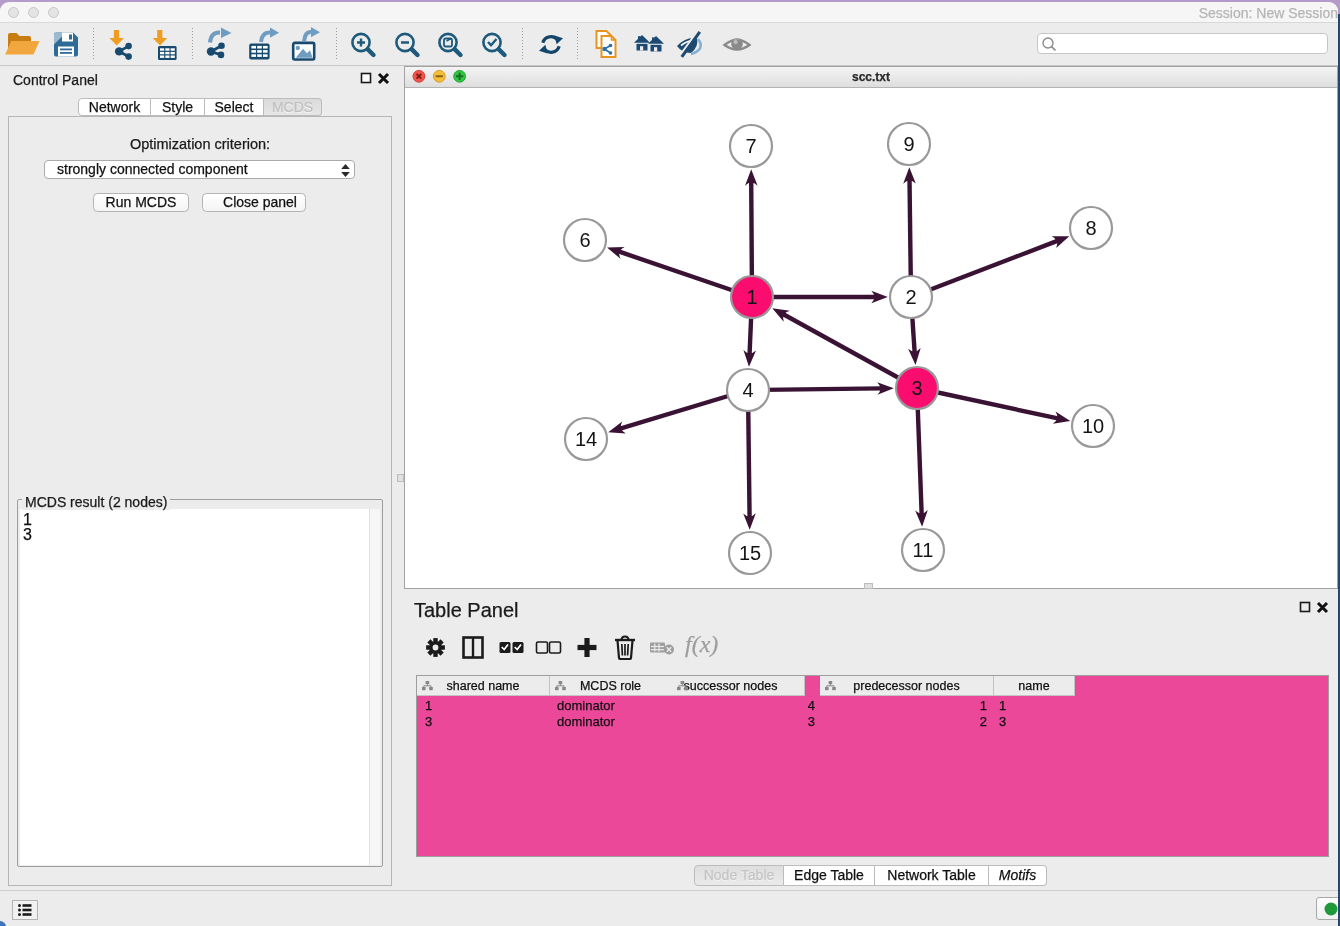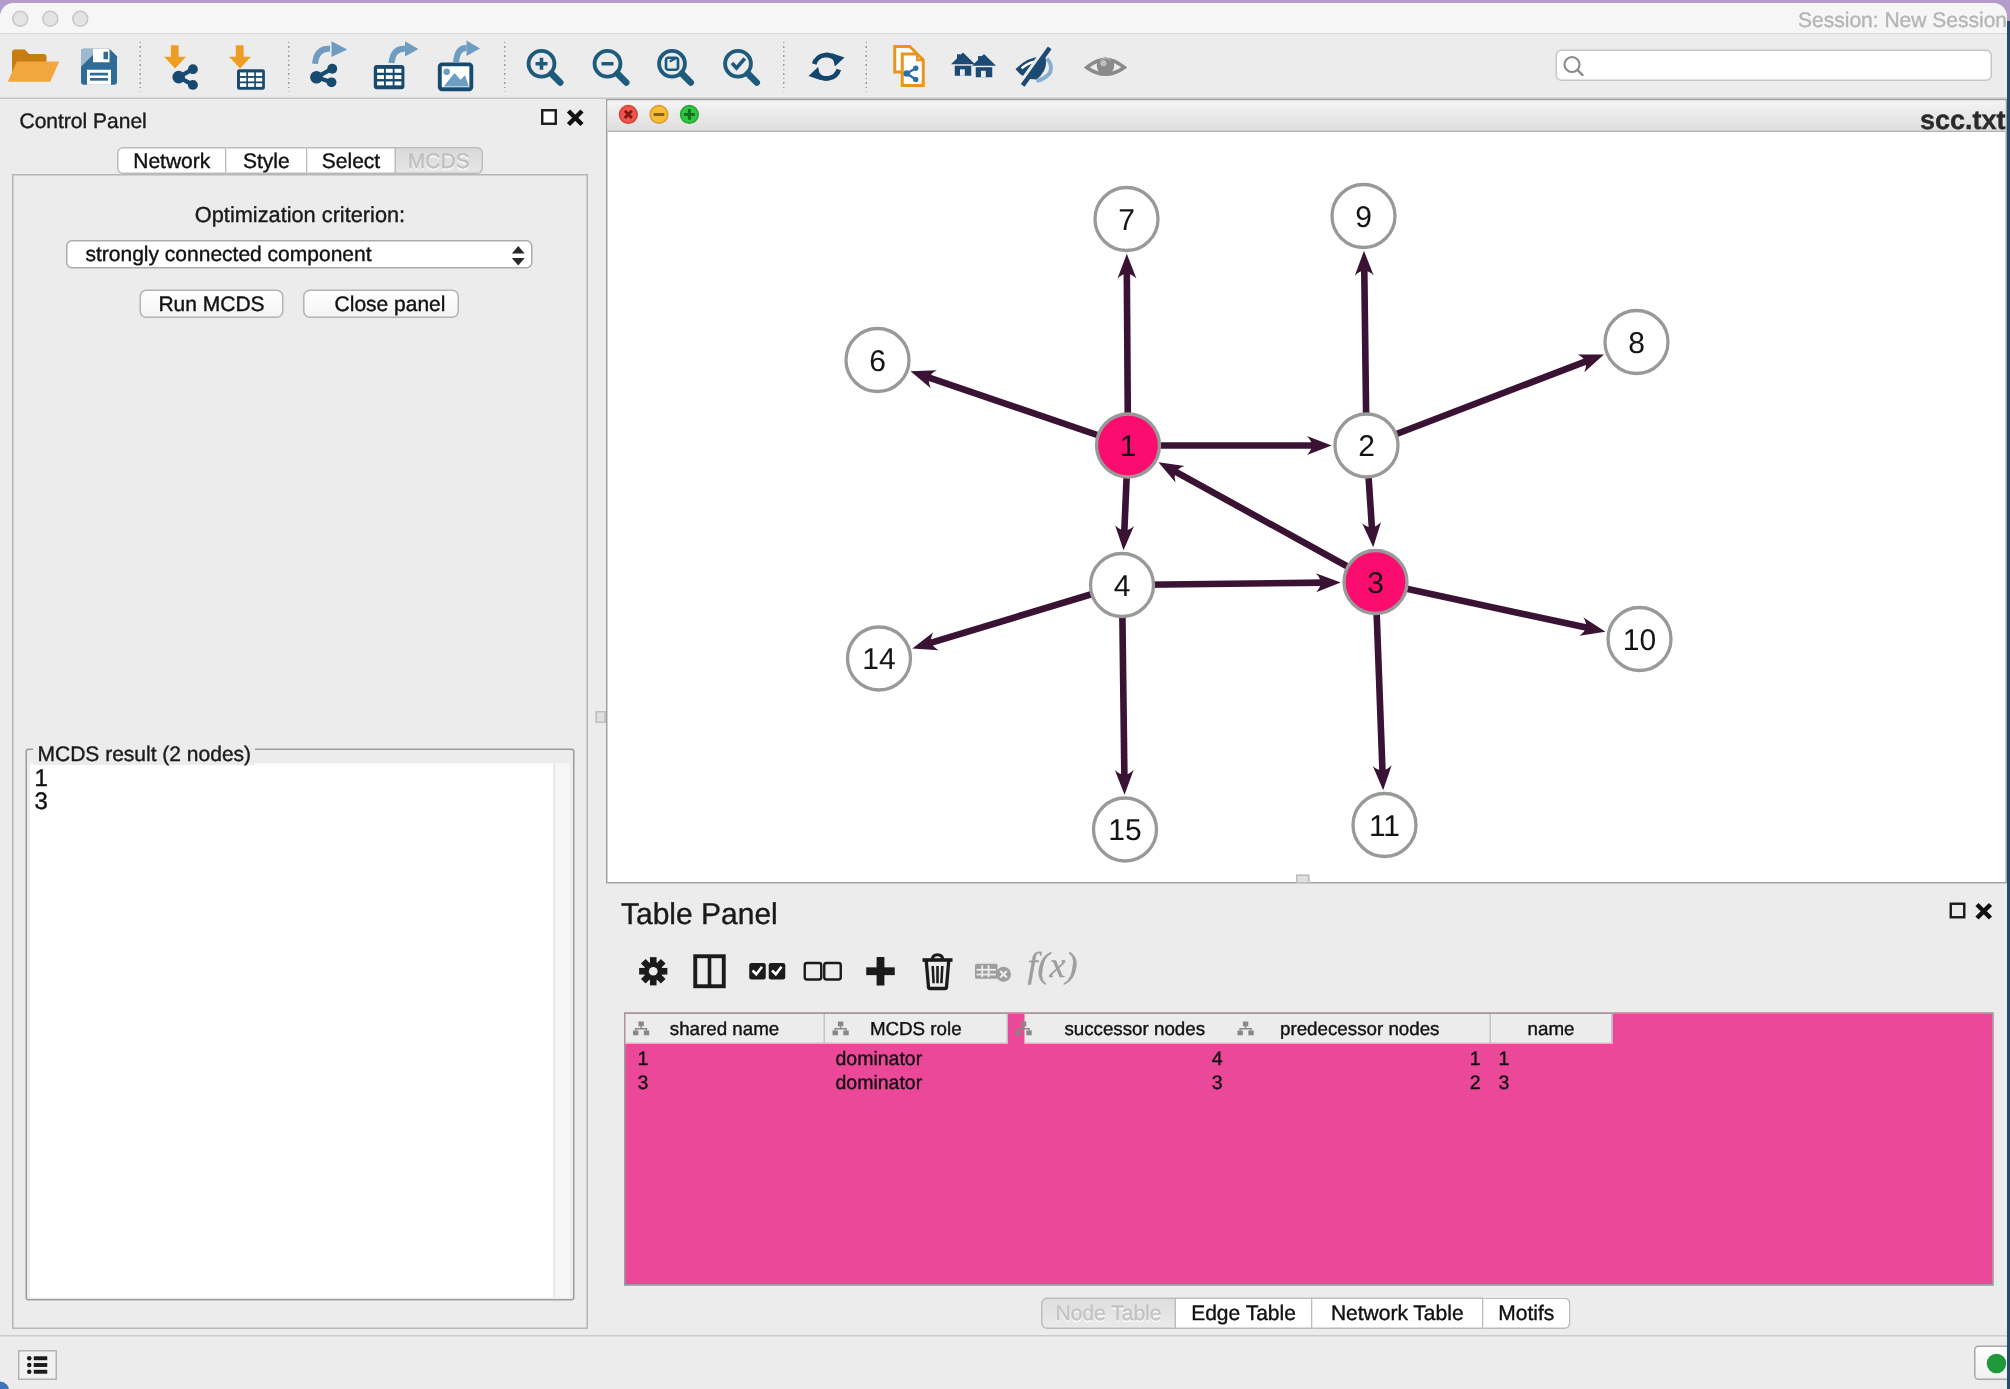--- a/index.html
+++ b/index.html
@@ -29,33 +29,33 @@
 .btn { position:absolute; top:191px; height:19px; background:linear-gradient(#ffffff,#f4f4f4); border:1px solid #b4b4b4; border-radius:4.5px; font-size:14px; color:#111; text-align:center; line-height:17px; }
 
 #grp { left:17px; top:497px; width:366px; height:368px; border:1px solid #9d9d9d; border-radius:2px; }
 #grpLegend { left:22px; top:492px; background:#ececec; padding:0 3px; font-size:14px; color:#1a1a1a; }
 #grpInner { left:20px; top:507px; width:360px; height:356px; background:#fff; }
 #grpScroll { left:369px; top:507px; width:11px; height:356px; background:#f6f6f6; border-left:1px solid #e2e2e2; }
 #grpTxt { left:23px; top:510px; font-size:16px; color:#111; line-height:15.4px; }
 
 #netwin { left:404px; top:64px; width:934px; height:523px; background:#fff; border:1px solid #a2a2a2; }
 #nettitle { left:0; top:0; width:932px; height:21px; background:linear-gradient(#f4f4f4,#dedede); border-bottom:1px solid #b3b3b3; }
-#nettitletxt { left:0; top:3px; width:932px; text-align:right; font-size:18px; color:#2a2a2a; font-weight:bold; }
+#nettitletxt { left:0; top:3px; width:932px; text-align:center; font-size:12px; color:#2a2a2a; font-weight:bold; }
 #netcanvas { left:1px; top:22px; }
 
 #split1 { left:397px; top:472px; width:7px; height:8px; background:#e0e0e0; border:1px solid #bdbdbd; }
 #split2 { left:864px; top:581px; width:9px; height:6px; background:#e0e0e0; border:1px solid #bdbdbd; }
 
 #tpHeader { left:414px; top:597px; font-size:20px; color:#1a1a1a; }
 #tbl { left:416px; top:673px; width:913px; height:182px; background:#ec4899; border:1px solid #9d9d9d; }
 .th { position:absolute; top:0; height:20px; background:#ececec; border-right:1px solid #c3c3c3; border-bottom:1px solid #c3c3c3; font-size:12.5px; color:#111; text-align:center; line-height:20px; }
 .td { position:absolute; font-size:13px; color:#111; }
 .btab { position:absolute; top:863px; height:21px; background:#fff; border:1px solid #bcbcbc; border-left:none; font-size:14px; color:#111; text-align:center; line-height:19px; }
 .btabfirst { border-left:1px solid #bcbcbc; border-radius:4px 0 0 4px; }
-.btablast { border-radius:0 4px 4px 0; }
+.btablast { border-radius:0 4px 4px 0;font-style:italic; }
 .btabsel { background:linear-gradient(#dedede,#eaeaea); color:#c3c3c3; text-shadow:0 1px 0 #fafafa; }
 
 #statusbar { left:0; top:888px; width:1338px; height:35px; background:#ececec; border-top:1px solid #cccccc; }
 #listbtn { left:12px; top:898px; width:26px; height:20px; background:#f1f1f1; border:1px solid #b3b3b3; }
 #membtn { left:1316px; top:895px; width:75px; height:23px; background:linear-gradient(#fdfdfd,#f1f1f1); border:1px solid #a8a8a8; border-radius:3px; font-size:12px; color:#111; }
 #dockdot { left:-6px; top:919px; width:12px; height:12px; border-radius:50%; background:#3f72b6; }
 </style>
 </head>
 <body>
 <div class="abs" id="deskTop"></div>
@@ -396,21 +396,21 @@
         <rect x="-3.6" y="-4" width="1.2" height="8"></rect>
       </g>
       <circle cx="7" cy="2" r="5"></circle>
       <path d="M4.8,-0.2 L9.2,4.2 M9.2,-0.2 L4.8,4.2" stroke="#ececec" stroke-width="1.4"></path>
     </g>
   </svg>
   <div class="abs" style="left:685px; top:629px; font-family:'Liberation Serif',serif; font-style:italic; font-size:24px; color:#9e9e9e;">f(x)</div>
   <div class="abs" id="tbl">
     <div class="th" style="left:0; width:133px;">shared name</div>
     <div class="th" style="left:133px; width:122px;">MCDS role</div>
-    <div class="th" style="left:266px; width:148px;">successor nodes</div>
+    <div class="th" style="left:240px; width:148px;">successor nodes</div>
     <div class="th" style="left:403px; width:174px;">predecessor nodes</div>
     <div class="th" style="left:577px; width:81px;">name</div>
     <svg class="abs" style="left:0;top:0" width="600" height="20">
       <g id="treeicon" transform="translate(6,5)" fill="#888">
         <rect x="2.6" y="0" width="3.6" height="3.2"></rect>
         <rect x="-1" y="6" width="3.6" height="3.2"></rect>
         <rect x="6.2" y="6" width="3.6" height="3.2"></rect>
         <path d="M4.4,3.2 V4.8 M0.8,6 V4.8 H8 V6" stroke="#888" stroke-width="1" fill="none"></path>
       </g>
       <use href="#treeicon" x="133"></use>

